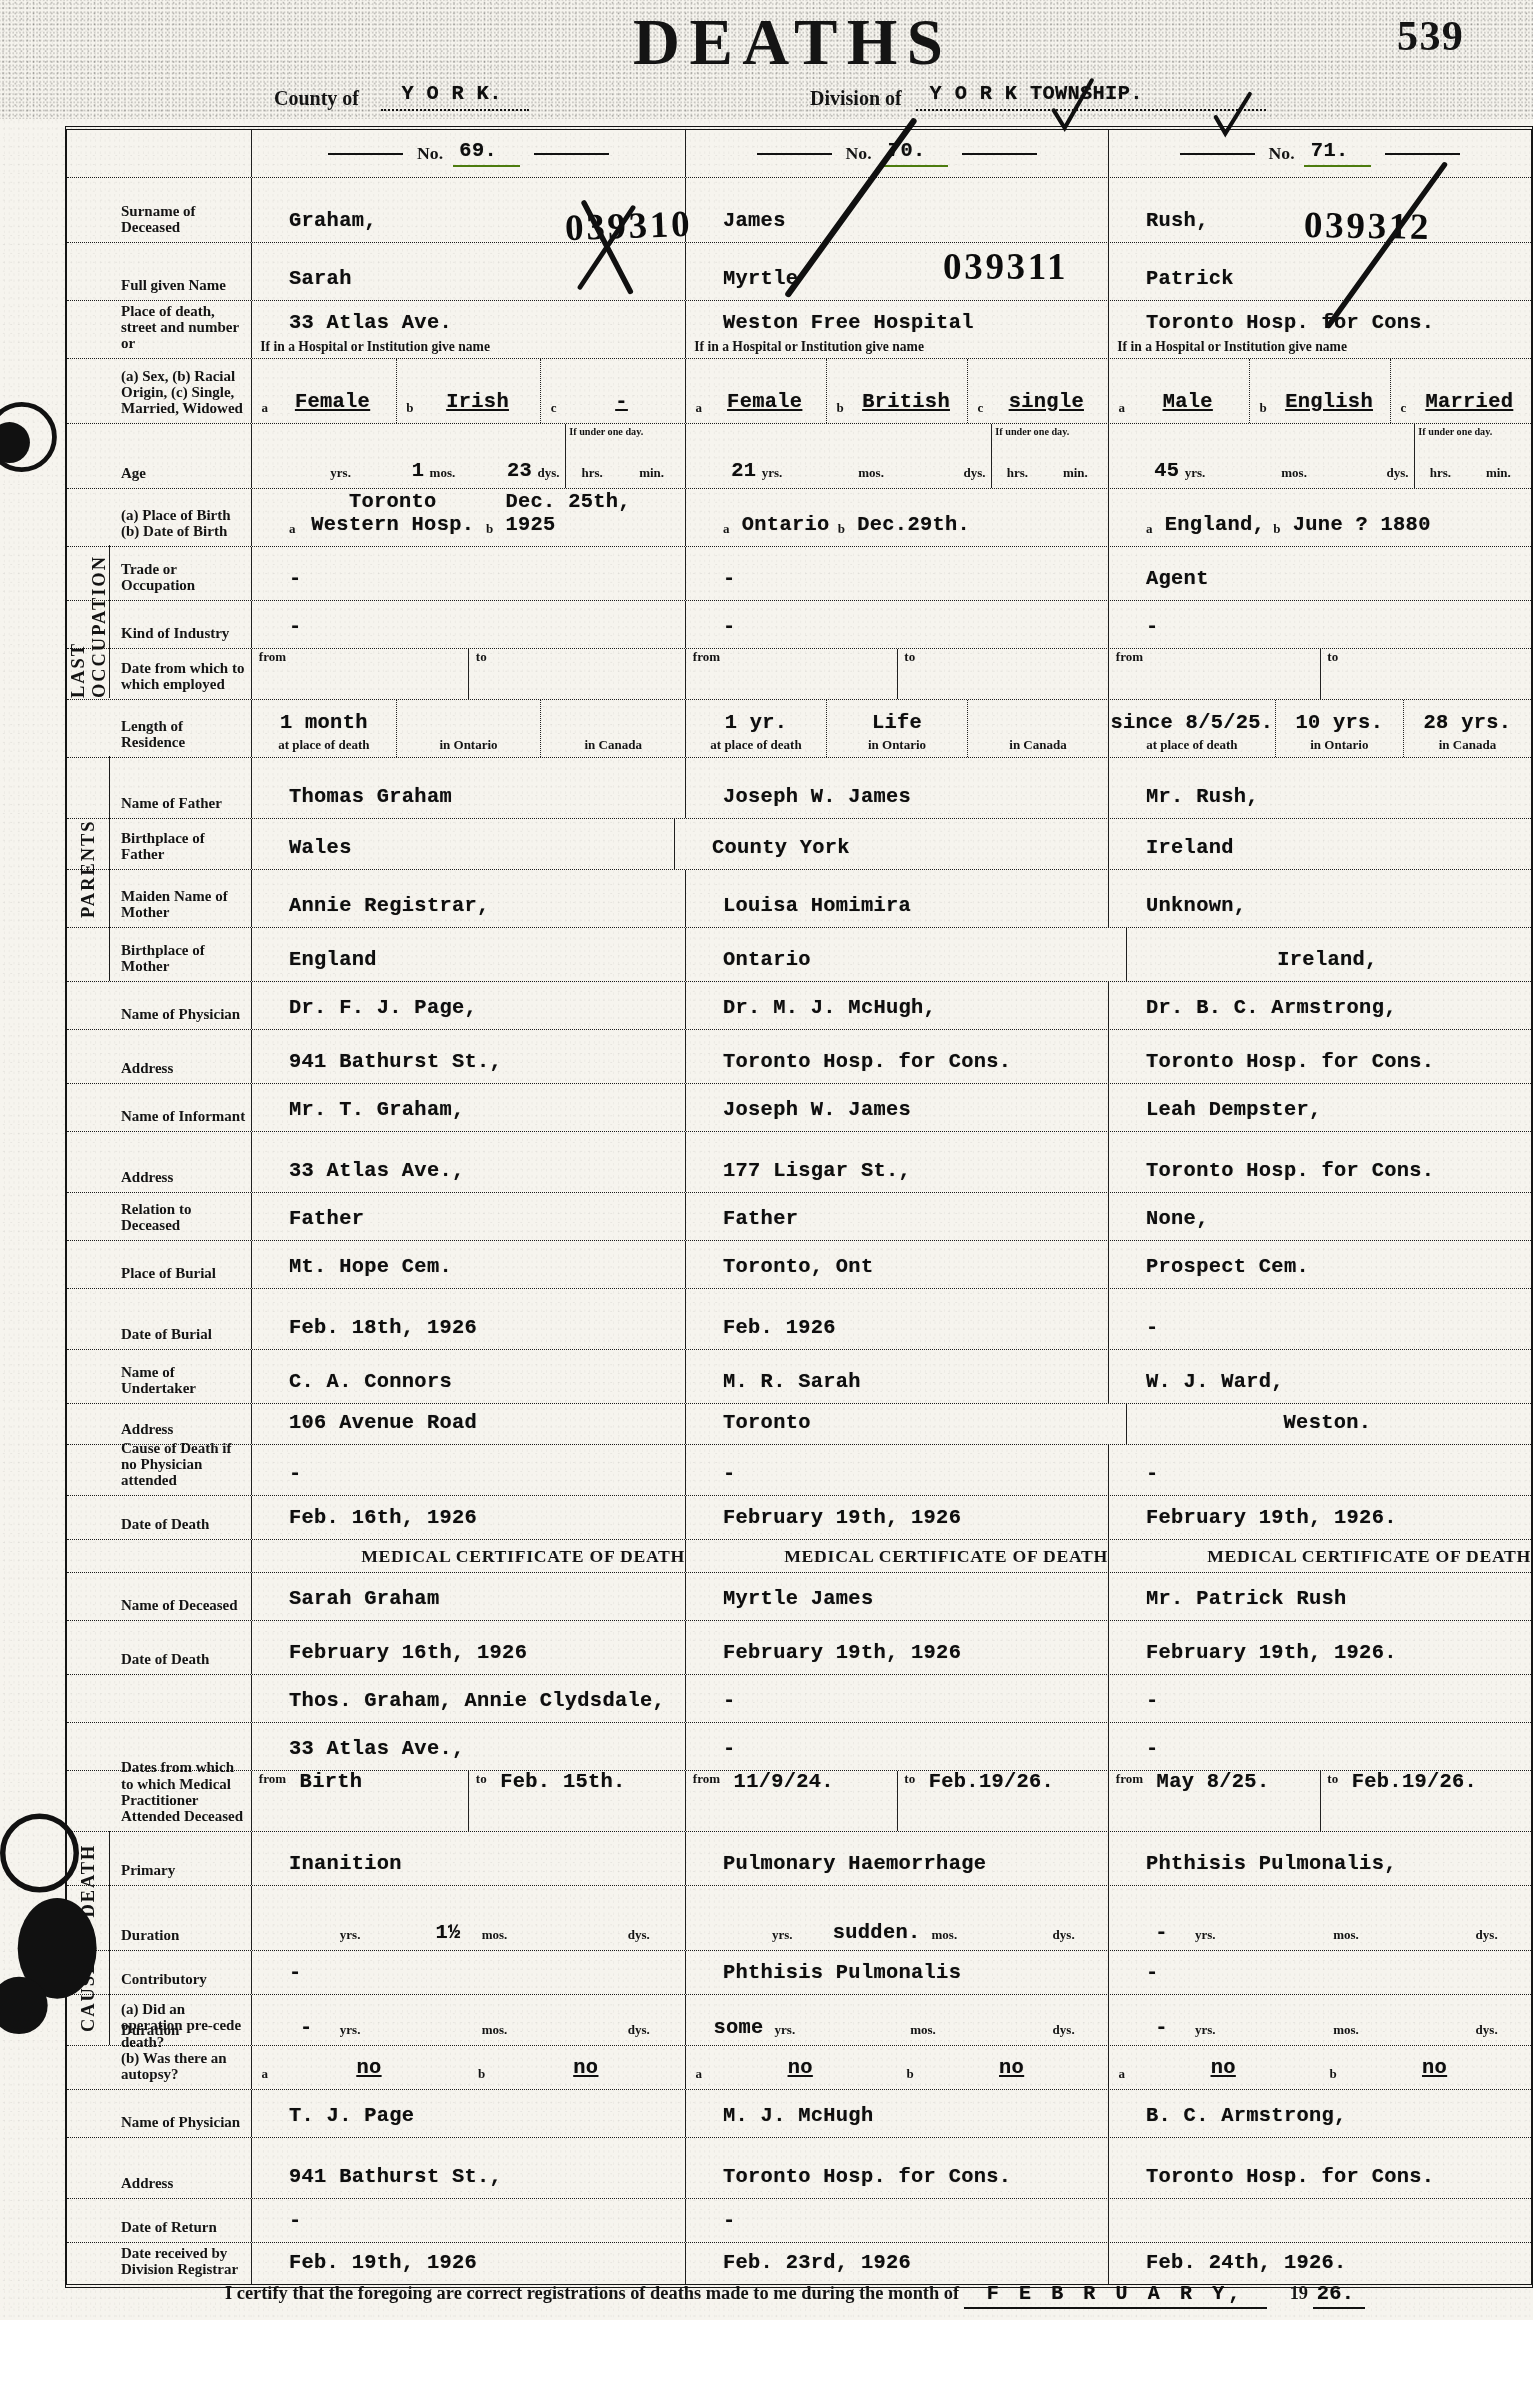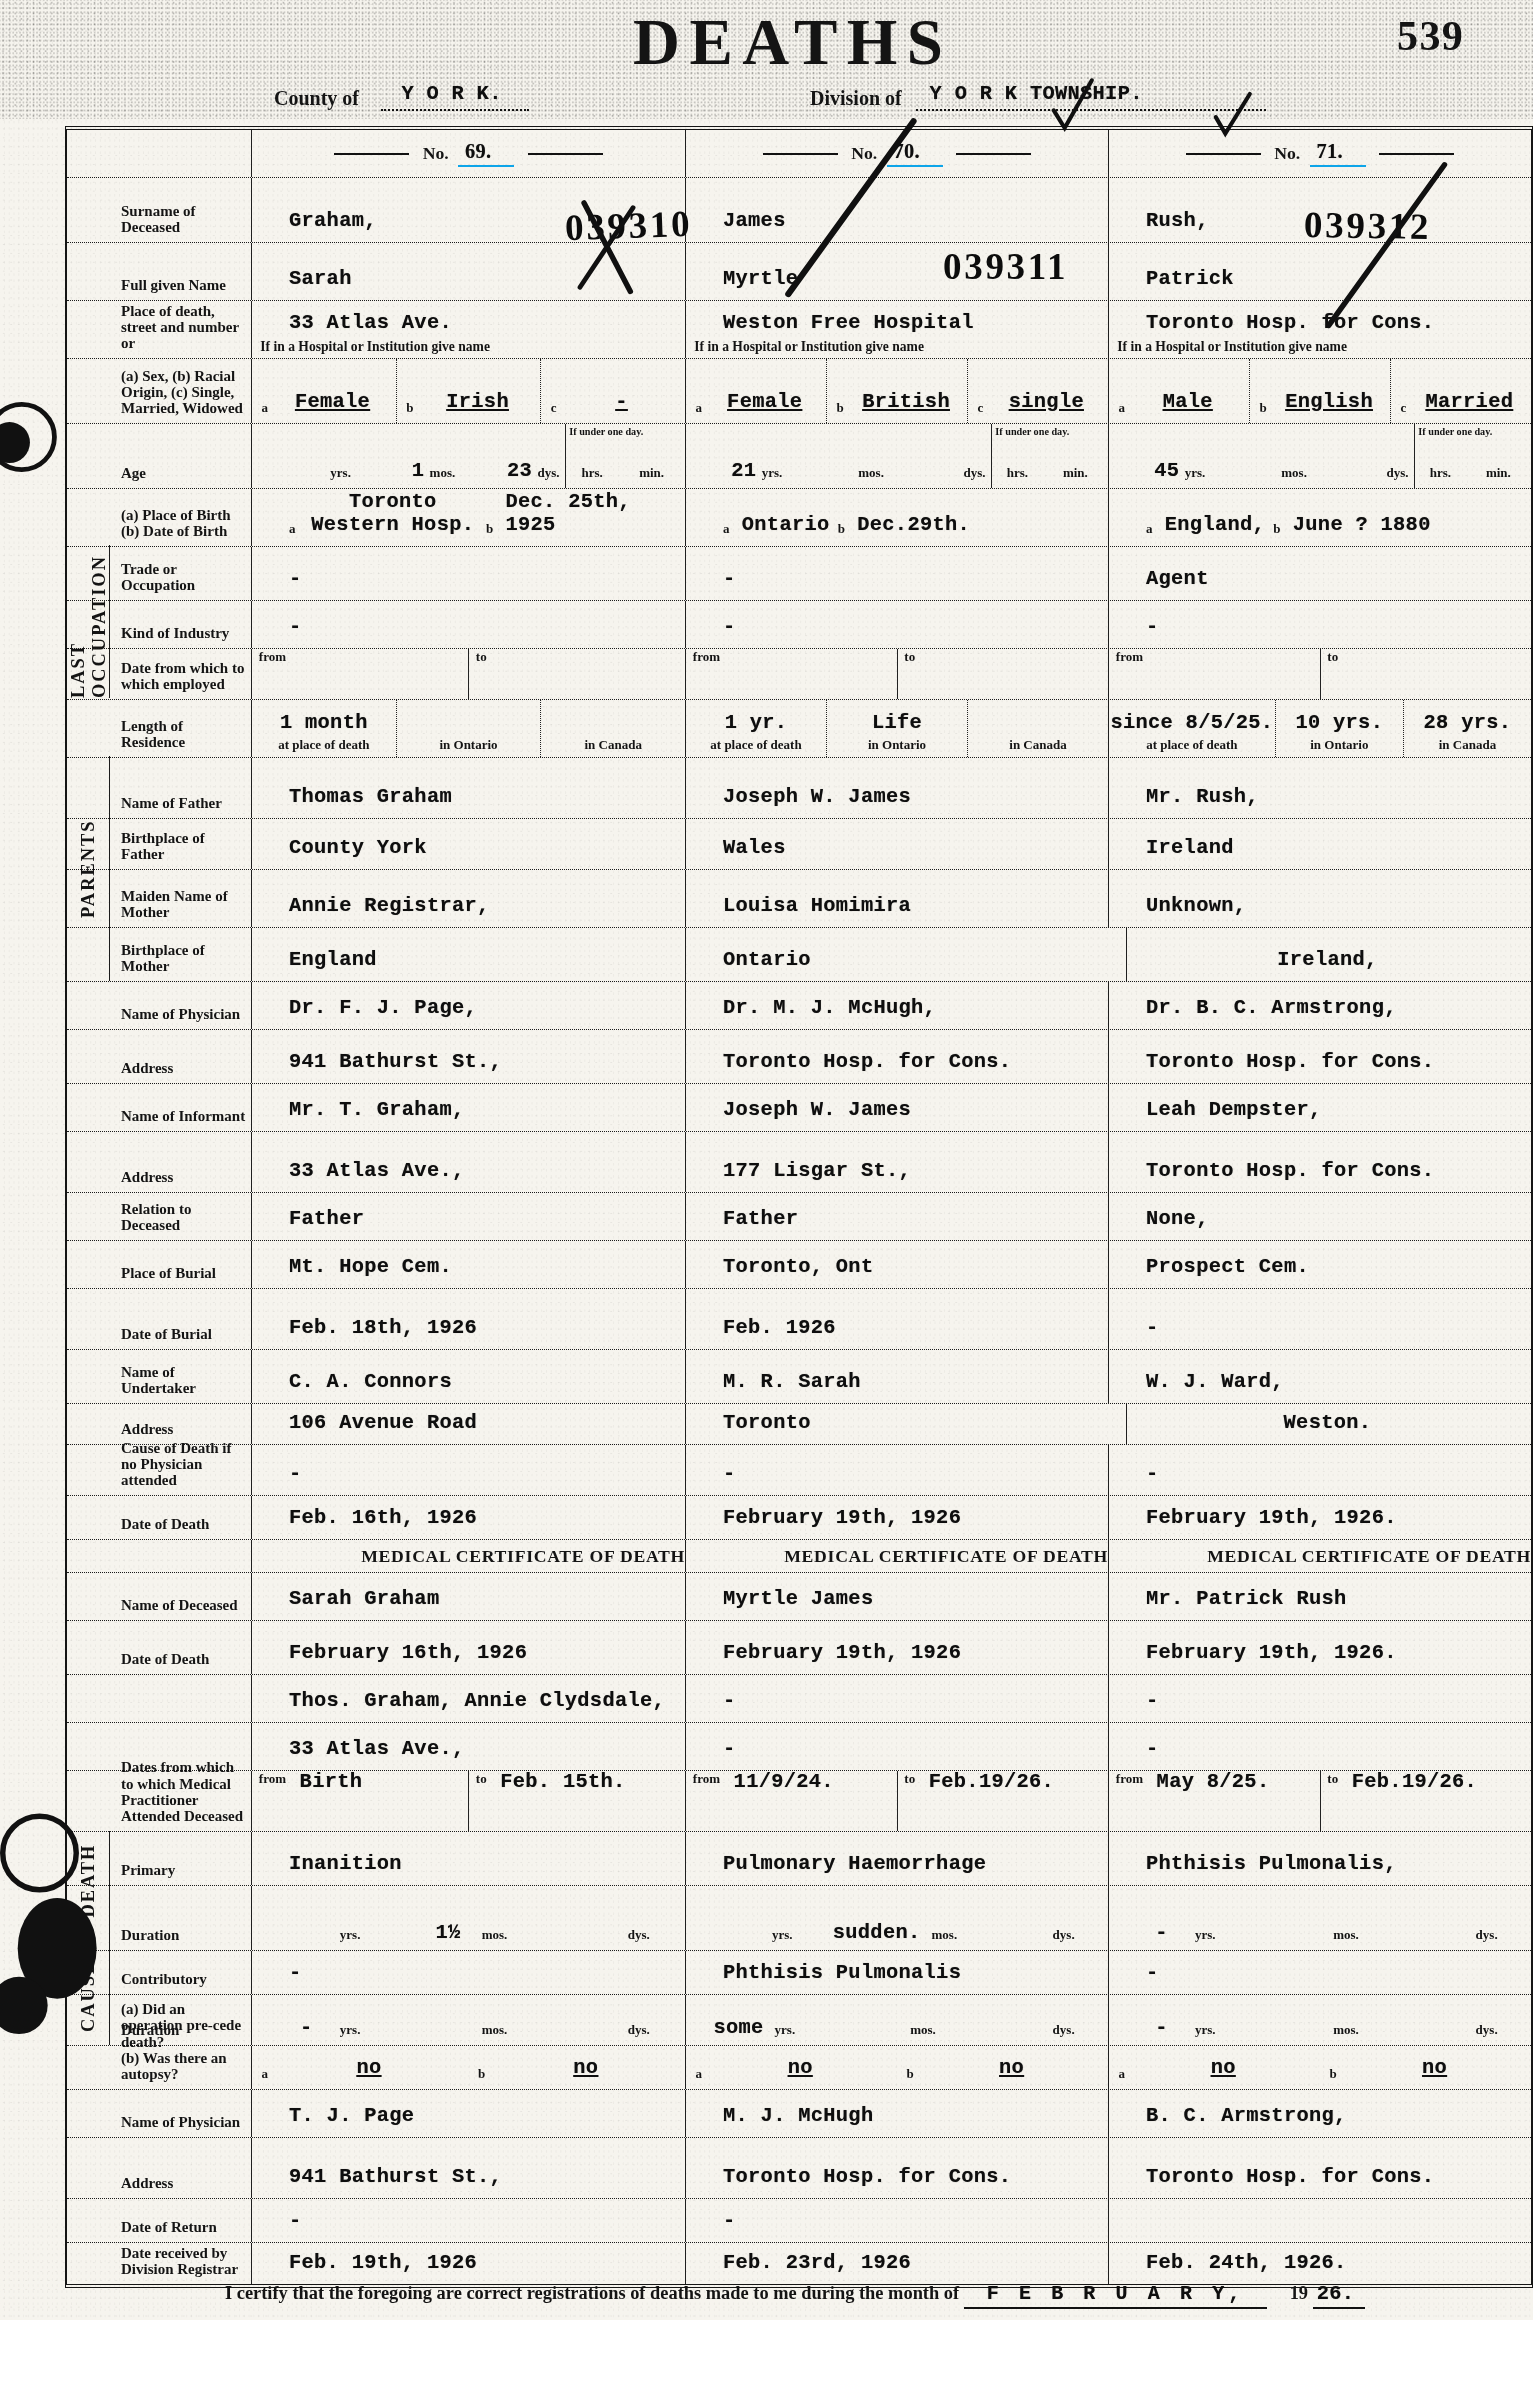--- a/index.html
+++ b/index.html
@@ -39,21 +39,21 @@
   .c1{width:434px;min-width:434px;}
   .c:not(.c1){flex:1;}
   .ctr{justify-content:center;padding-left:1px;}
   .sl{font-style:normal;font-weight:700;font-size:13px;margin:0 4.1px 0 0;}
   .hint{font-size:13.6px;font-weight:700;position:absolute;left:8.2px;bottom:2.7px;white-space:nowrap;}
   .hintpad{padding-bottom:23px;}
   
   .noc{align-items:center;justify-content:center;padding:0;}
   .dashline{width:75px;border-top:2px solid #111;margin:0 13.6px;}
   .nolabel{font-weight:700;font-size:17.7px;margin-right:9.5px;}
-  .noval{border-bottom:2px solid #0ea5e9;padding:0 23px 1.4px 6.8px;font-family:Liberation Serif, serif;}
+  .noval{border-bottom:2px solid #4d7c0f;padding:0 23px 1.4px 6.8px;}
   
   .abc{padding:0;align-items:stretch;}
   .abc .sub{flex:1;display:flex;align-items:flex-end;padding:0 2.7px 5.4px 9.5px;}
   .abc .sub .tw{margin:0 auto 4.1px auto;text-decoration:underline;}
   .abc .sub .sl{align-self:flex-end;margin-bottom:1.4px;}
   .bl{border-left:1.4px dotted #222;}
   
   .agec{padding:0;align-items:stretch;}
   .aslot{flex:1;display:flex;align-items:flex-end;justify-content:flex-end;gap:5.4px;padding:0 5.4px 5.4px 0;}
   .aslot .sl{margin:0 0 1.4px 0;}
@@ -456,25 +456,25 @@
         </div>
       <div class="c">
           <span class="tw">Mr. Rush,</span>
         </div>
     </div>
 
     <div class="row" style="height:51px">
       <div class="stub">
           <span>Birthplace of Father</span>
         </div>
+      <div class="c">
+          <span class="tw">Wales</span>
+        </div>
       <div class="c c1">
           <span class="tw">County York</span>
-        </div>
-      <div class="c">
-          <span class="tw">Wales</span>
         </div>
       <div class="c">
           <span class="tw">Ireland</span>
         </div>
     </div>
 
     <div class="row" style="height:58px">
       <div class="stub">
           <span>Maiden Name of Mother</span>
         </div>

